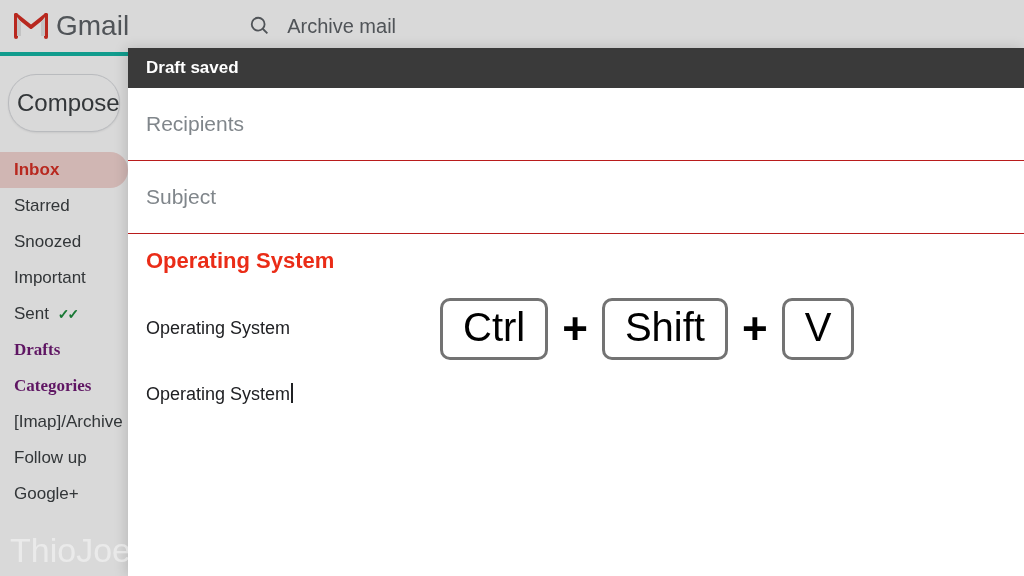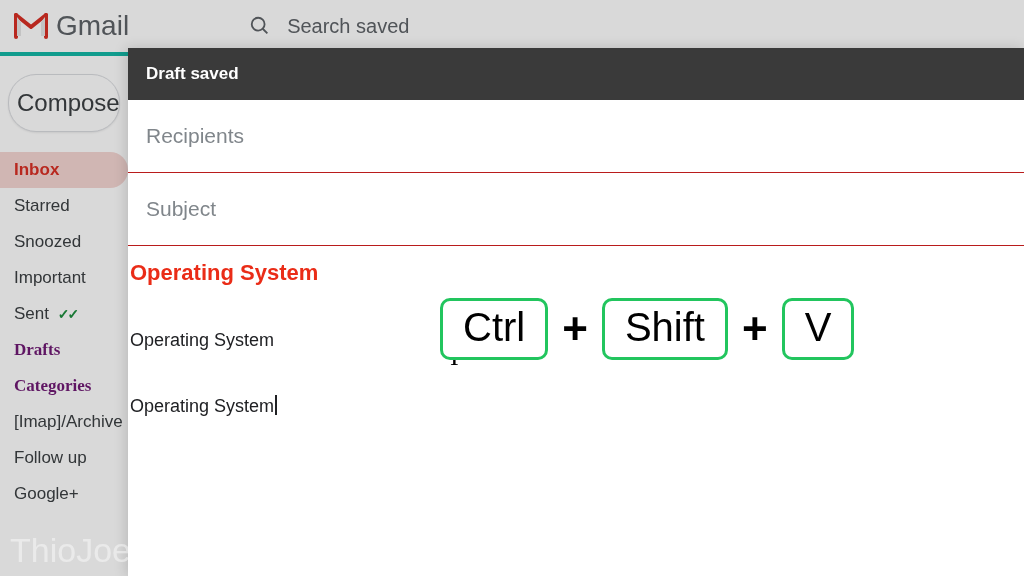--- a/index.html
+++ b/index.html
@@ -104,30 +104,30 @@
     z-index: 10;
     box-shadow: -2px 0 12px rgba(0,0,0,0.15);
     display: flex;
     flex-direction: column;
   }
   .compose-titlebar {
     background: #3a3a3a;
     color: #fff;
     font-size: 17px;
     font-weight: 600;
-    padding: 16px 18px;
+    padding: 10px 18px;
   }
   .compose-field {
     padding: 24px 18px;
     font-size: 21px;
     color: #80868b;
     border-bottom: 1px solid #b91c1c;
   }
   .compose-body {
-    padding: 14px 2px;
+    padding: 14px 18px;
     position: relative;
     flex: 1;
   }
   .body-line1 {
     color: #ea2c17;
     font-weight: 700;
     font-size: 22px;
     margin-bottom: 44px;
   }
   .body-line2, .body-line3 {
@@ -160,21 +160,21 @@
     position: absolute;
     left: 440px;
     top: 298px;
     z-index: 20;
     display: flex;
     align-items: center;
     gap: 14px;
     font-family: Arial, Helvetica, sans-serif;
   }
   .kbd-key {
-    border: 3px solid #22c55e;
+    border: 3px solid #737373;
     border-radius: 10px;
     padding: 6px 20px 10px 20px;
     font-size: 40px;
     color: #000;
     background: #fff;
     line-height: 1;
   }
   .kbd-plus {
     font-size: 44px;
     font-weight: 900;
@@ -212,21 +212,21 @@
       </span>
       <span>Gmail</span>
     </div>
     <div class="search-area">
       <span class="search-icon">
         <svg width="22" height="22" viewBox="0 0 24 24" fill="none" stroke="#5f6368" stroke-width="2">
           <circle cx="10" cy="10" r="7"></circle>
           <line x1="20" y1="20" x2="15" y2="15"></line>
         </svg>
       </span>
-      <span>Search saved</span>
+      <span>Archive mail</span>
     </div>
   </div>
 
   <div class="gmail-body">
     <div class="sidebar">
       <div class="compose-btn">Compose</div>
 
       <div class="nav-item active">Inbox</div>
       <div class="nav-item">Starred</div>
       <div class="nav-item">Snoozed</div>

